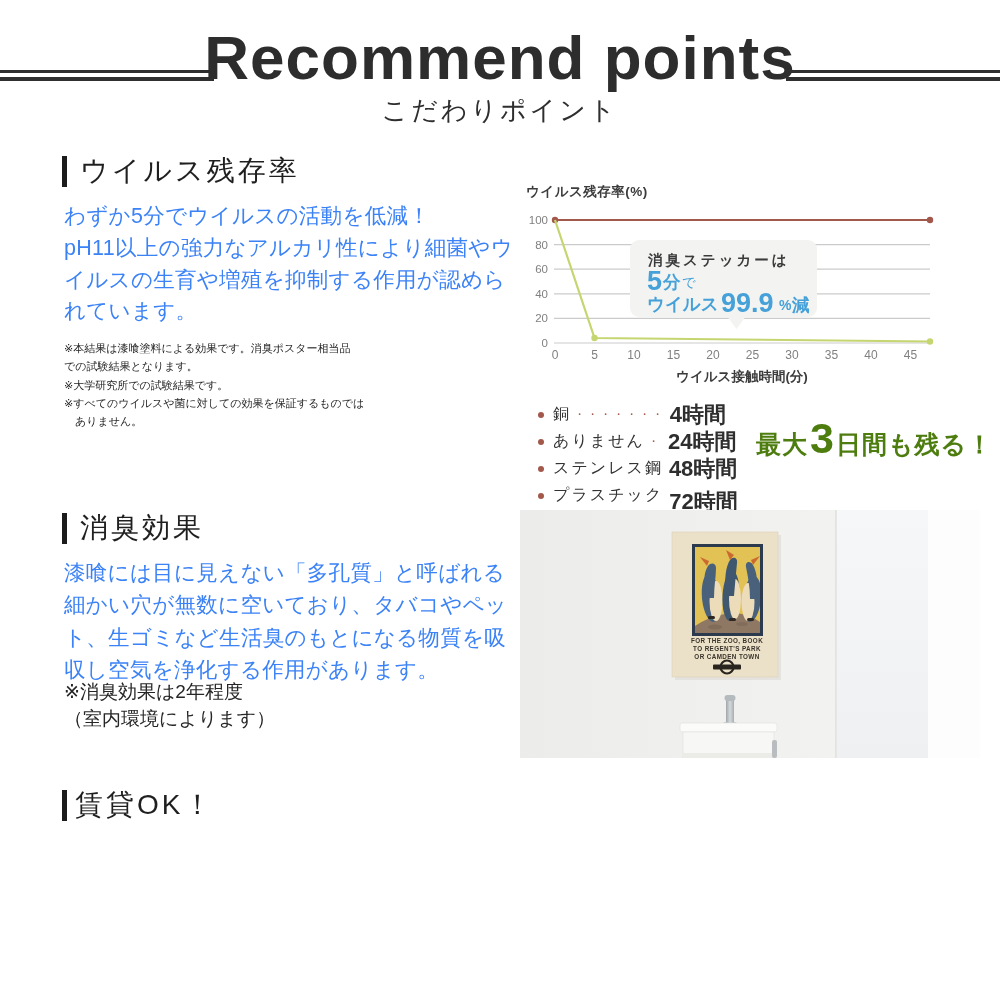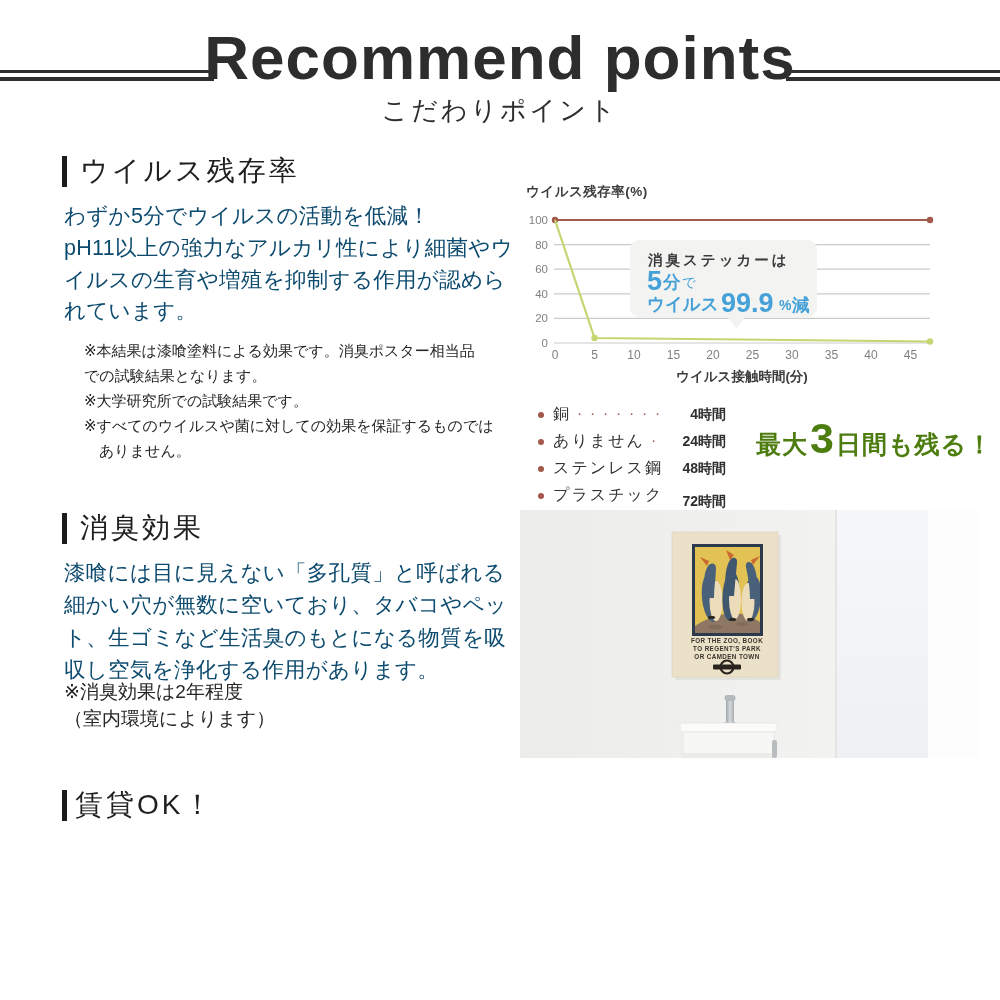--- a/index.html
+++ b/index.html
@@ -17,33 +17,33 @@
   .hline-group .thick{height:4px;background:#2f2f2f;}
   .hline-left{left:0;}
   .hline-right{left:786px;}
 
   
   .sec-head{position:absolute;display:flex;align-items:center;gap:13px;}
   .sec-bar{width:5px;height:31px;background:#1c1c1c;}
   .sec-head-text{font-size:28px;letter-spacing:3px;color:#1f1f1f;font-weight:500;}
 
   .body-text{position:absolute;font-size:21.5px;line-height:1.48;letter-spacing:.3px;
-             white-space:pre-line;color:#0c4a6e;width:456px;}
-  .notes-text{position:absolute;font-size:15px;line-height:1.66;white-space:pre-line;color:#262626;margin-left:20px;}
+             white-space:pre-line;color:#3b82f6;width:456px;}
+  .notes-text{position:absolute;font-size:11px;line-height:1.66;white-space:pre-line;color:#262626;}
   .note2-text{position:absolute;font-size:19px;line-height:1.42;white-space:pre-line;color:#262626;}
   .body3-text{width:880px;line-height:1.78;}
 
   
   .legend{position:absolute;left:538px;top:401px;width:188px;}
   .leg-row{display:flex;align-items:center;height:27px;}
   .leg-bullet{width:6px;height:6px;border-radius:50%;background:#a3584c;margin-right:9px;flex:0 0 auto;}
   .leg-name{font-size:16px;letter-spacing:2px;color:#333;font-weight:500;white-space:nowrap;}
   .leg-dots{flex:1;color:#a3584c;font-size:11px;letter-spacing:2px;white-space:nowrap;
             overflow:hidden;margin:0 3px;align-self:center;}
-  .leg-time{width:58px;text-align:right;font-size:14px;color:#2e2e2e;font-weight:600;white-space:nowrap;}
+  .leg-time{width:58px;text-align:right;font-size:22px;color:#2e2e2e;font-weight:600;white-space:nowrap;}
   .leg-time.ul{border-bottom:3px solid #7cc4ea;margin-top:16px;}
 
   .highlight{position:absolute;left:756px;top:414px;display:flex;align-items:baseline;
              color:#4d7c0f;font-weight:700;}
   .hl-small{font-size:25px;letter-spacing:1px;}
   .hl-big{font-size:43px;margin:0 2px;}
 </style>
 </head>
 <body>
 

